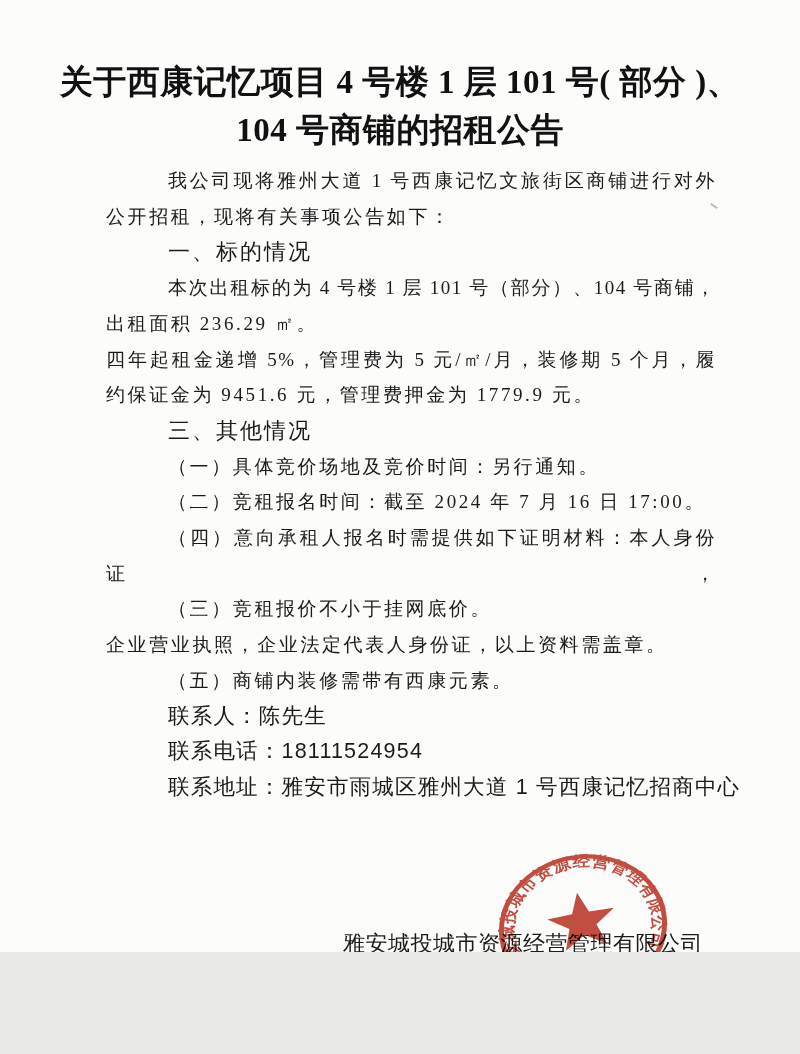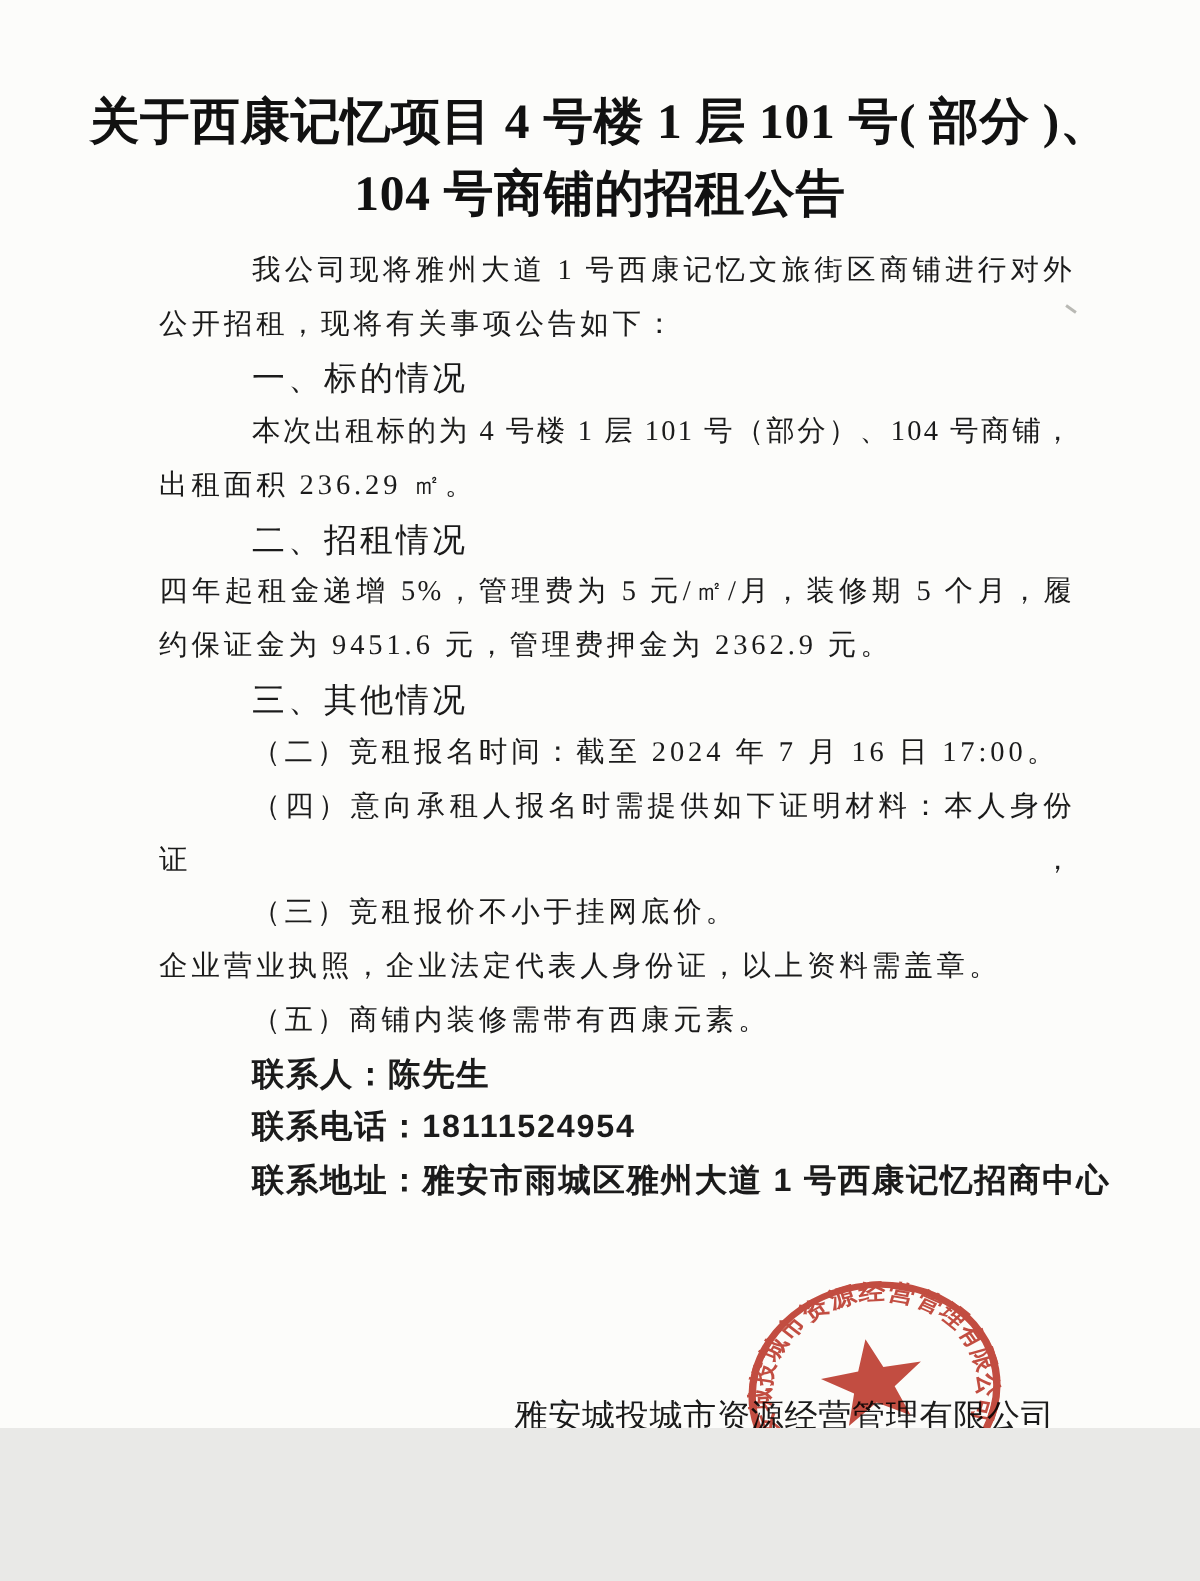--- a/index.html
+++ b/index.html
@@ -8,21 +8,21 @@
 
   .title{position:absolute;top:36px;left:0;width:100%;text-align:center;
          font-size:33px;font-weight:700;line-height:48px;letter-spacing:0.5px;color:#111;}
   .title span{display:block;}
 
   .content{position:absolute;top:163px;left:106px;width:610px;}
   .ln{margin:0;font-size:19px;line-height:35.7px;letter-spacing:2.6px;white-space:nowrap;}
   .ind{text-indent:62px;}
   .j{white-space:normal;text-align:justify;text-align-last:justify;letter-spacing:1.5px;}
   .h{font-family:"Liberation Sans","DejaVu Sans",sans-serif;font-weight:400;font-size:22px;letter-spacing:2px;}
-  .c{font-family:"Liberation Sans","DejaVu Sans",sans-serif;font-weight:700;font-size:21.5px;letter-spacing:1.2px;}
+  .c{font-family:"Liberation Sans","DejaVu Sans",sans-serif;font-weight:400;font-size:21.5px;letter-spacing:1.2px;}
 
   .sign-company{position:absolute;top:928px;right:97px;font-size:22px;letter-spacing:0.5px;line-height:32px;}
   .sign-date{position:absolute;top:966px;right:112px;font-size:20px;letter-spacing:1px;line-height:32px;}
 
   .stamp{position:absolute;left:492px;top:849px;width:182px;height:156px;
          transform:rotate(-10deg);opacity:0.88;mix-blend-mode:multiply;pointer-events:none;}
   .stamp text{font-family:"Liberation Serif","DejaVu Serif",serif;font-weight:700;}
 
   .artifact{position:absolute;left:710px;top:205px;width:8px;height:2px;
             background:#b9b9b4;transform:rotate(35deg);}
@@ -36,24 +36,24 @@
     <span>关于西康记忆项目 4 号楼 1 层 101 号( 部分 )、</span>
     <span>104 号商铺的招租公告</span>
   </h1>
 
   <div class="content">
     <p class="ln ind j">我公司现将雅州大道 1 号西康记忆文旅街区商铺进行对外</p>
     <p class="ln">公开招租，现将有关事项公告如下：</p>
     <p class="ln ind h">一、标的情况</p>
     <p class="ln ind j">本次出租标的为 4 号楼 1 层 101 号（部分）、104 号商铺，</p>
     <p class="ln">出租面积 236.29 ㎡。</p>
-    <p class="ln ind h">二、招租情况</p>
     <p class="ln j">四年起租金递增 5%，管理费为 5 元/㎡/月，装修期 5 个月，履</p>
-    <p class="ln">约保证金为 9451.6 元，管理费押金为 2362.9 元。</p>
+    <p class="ln">约保证金为 9451.6 元，管理费押金为 1779.9 元。</p>
     <p class="ln ind h">三、其他情况</p>
+    <p class="ln ind">（一）具体竞价场地及竞价时间：另行通知。</p>
     <p class="ln ind">（二）竞租报名时间：截至 2024 年 7 月 16 日 17:00。</p>
     <p class="ln ind j">（四）意向承租人报名时需提供如下证明材料：本人身份证，</p>
     <p class="ln ind">（三）竞租报价不小于挂网底价。</p>
     <p class="ln">企业营业执照，企业法定代表人身份证，以上资料需盖章。</p>
     <p class="ln ind">（五）商铺内装修需带有西康元素。</p>
     <p class="ln ind c">联系人：陈先生</p>
     <p class="ln ind c">联系电话：18111524954</p>
     <p class="ln ind c">联系地址：雅安市雨城区雅州大道 1 号西康记忆招商中心</p>
   </div>
 

